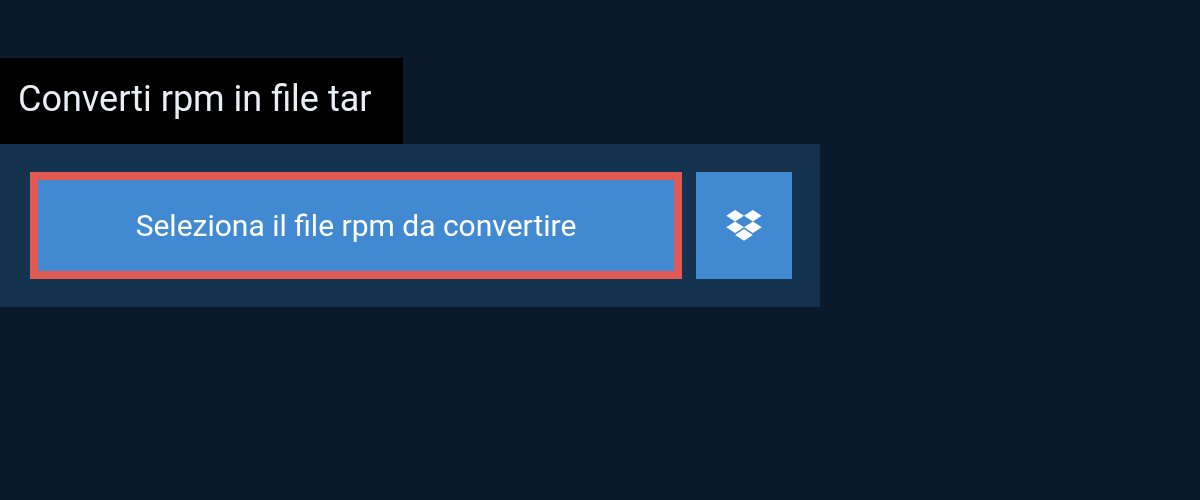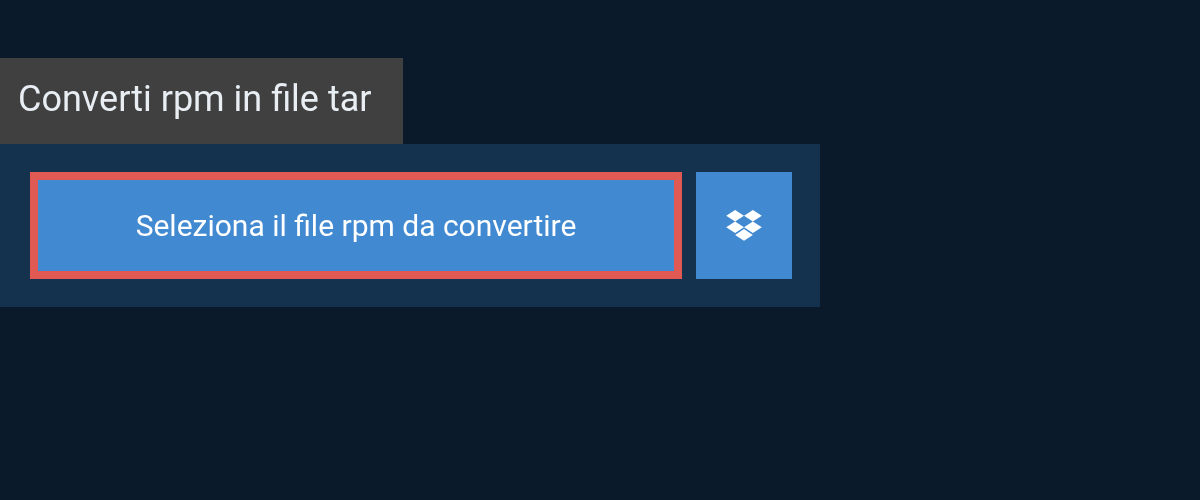--- a/index.html
+++ b/index.html
@@ -8,21 +8,21 @@
       box-sizing: border-box;
     }
     body {
       width: 1200px;
       height: 500px;
       background: #0a1a2a;
       font-family: -apple-system, BlinkMacSystemFont, "Segoe UI", Roboto, sans-serif;
       overflow: hidden;
     }
     .tab-header {
-      background: #404040;
+      background: #000000;
       display: inline-block;
       padding: 20px 32px 24px 18px;
       margin-top: 58px;
     }
     .tab-title {
       color: #e8eef3;
       font-size: 36px;
       font-weight: 400;
     }
     .panel {

